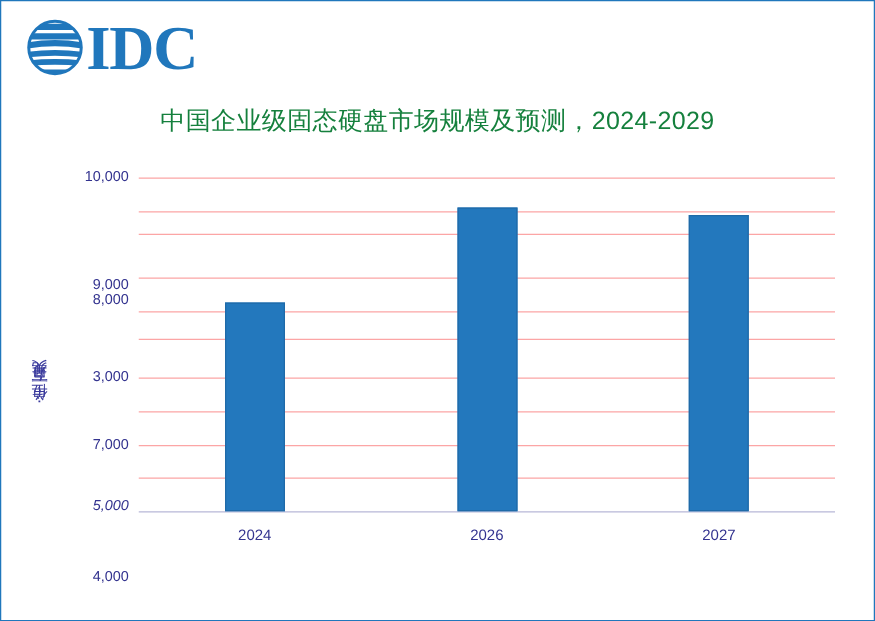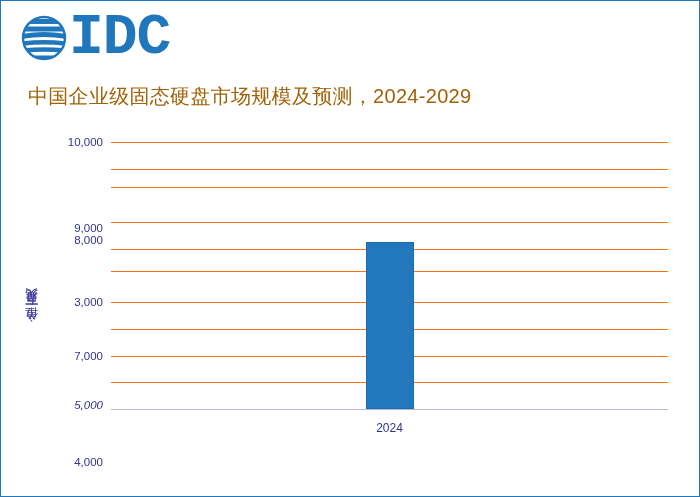--- a/index.html
+++ b/index.html
@@ -28,40 +28,40 @@
     display: flex;
     align-items: center;
     height: 54px;
   }
   .logo-globe {
     width: 46px;
     height: 46px;
     flex: 0 0 auto;
   }
   .logo-text {
-    font-size: 58px;
+    font-size: 50px;
     line-height: 46px;
     font-weight: bold;
     color: #2077bc;
     letter-spacing: -1px;
     margin-left: 2px;
-    font-family: Liberation Mono, monospace;
+    font-family: Liberation Serif, serif;
   }
 
   
   .chart-title {
     position: absolute;
     left: 0;
     right: 0;
     top: 82px;
+    text-align: center;
     font-size: 20px;
-    color: #a16207;
+    color: #15803d;
     font-family: "Liberation Sans", "DejaVu Sans", sans-serif;
     letter-spacing: 0.3px;
-    margin-left: 27px;
   }
 
   
   .y-axis-title {
     position: absolute;
     left: 22px;
     top: 180px;
     width: 20px;
     height: 150px;
     color: #3a3a9c;
@@ -79,21 +79,21 @@
     left: 110px;
     top: 141px;
     width: 557px;
     height: 267px;
   }
   .gridline {
     position: absolute;
     left: 0;
     width: 100%;
     height: 1px;
-    background: #f97316;
+    background: #fca5a5;
   }
   .gridline.base {
     background: #b8b8d8;
   }
   .ytick {
     position: absolute;
     right: 100%;
     width: 64px;
     margin-right: 8px;
     text-align: right;
@@ -202,17 +202,25 @@
         <div class="gridline" style="top: 186.9px;"></div>
         <div class="gridline" style="top: 213.6px;"></div>
         <div class="gridline" style="top: 240.3px;"></div>
         <div class="gridline base" style="top: 267px;"></div>
       </div>
     <div class="bars" id="bars">
         <div class="bar-slot">
           <div class="bar" title="2024: 6270" style="height: 167.409px; background: rgb(35, 120, 189);"></div>
           <div class="xtick">2024</div>
         </div>
+        <div class="bar-slot">
+          <div class="bar" title="2026: 9120" style="height: 243.504px; background: rgb(35, 120, 189);"></div>
+          <div class="xtick">2026</div>
+        </div>
+        <div class="bar-slot">
+          <div class="bar" title="2027: 8880" style="height: 237.096px; background: rgb(35, 120, 189);"></div>
+          <div class="xtick">2027</div>
+        </div>
       </div>
   </div>
 
 
 </div>
 
 </body></html>

